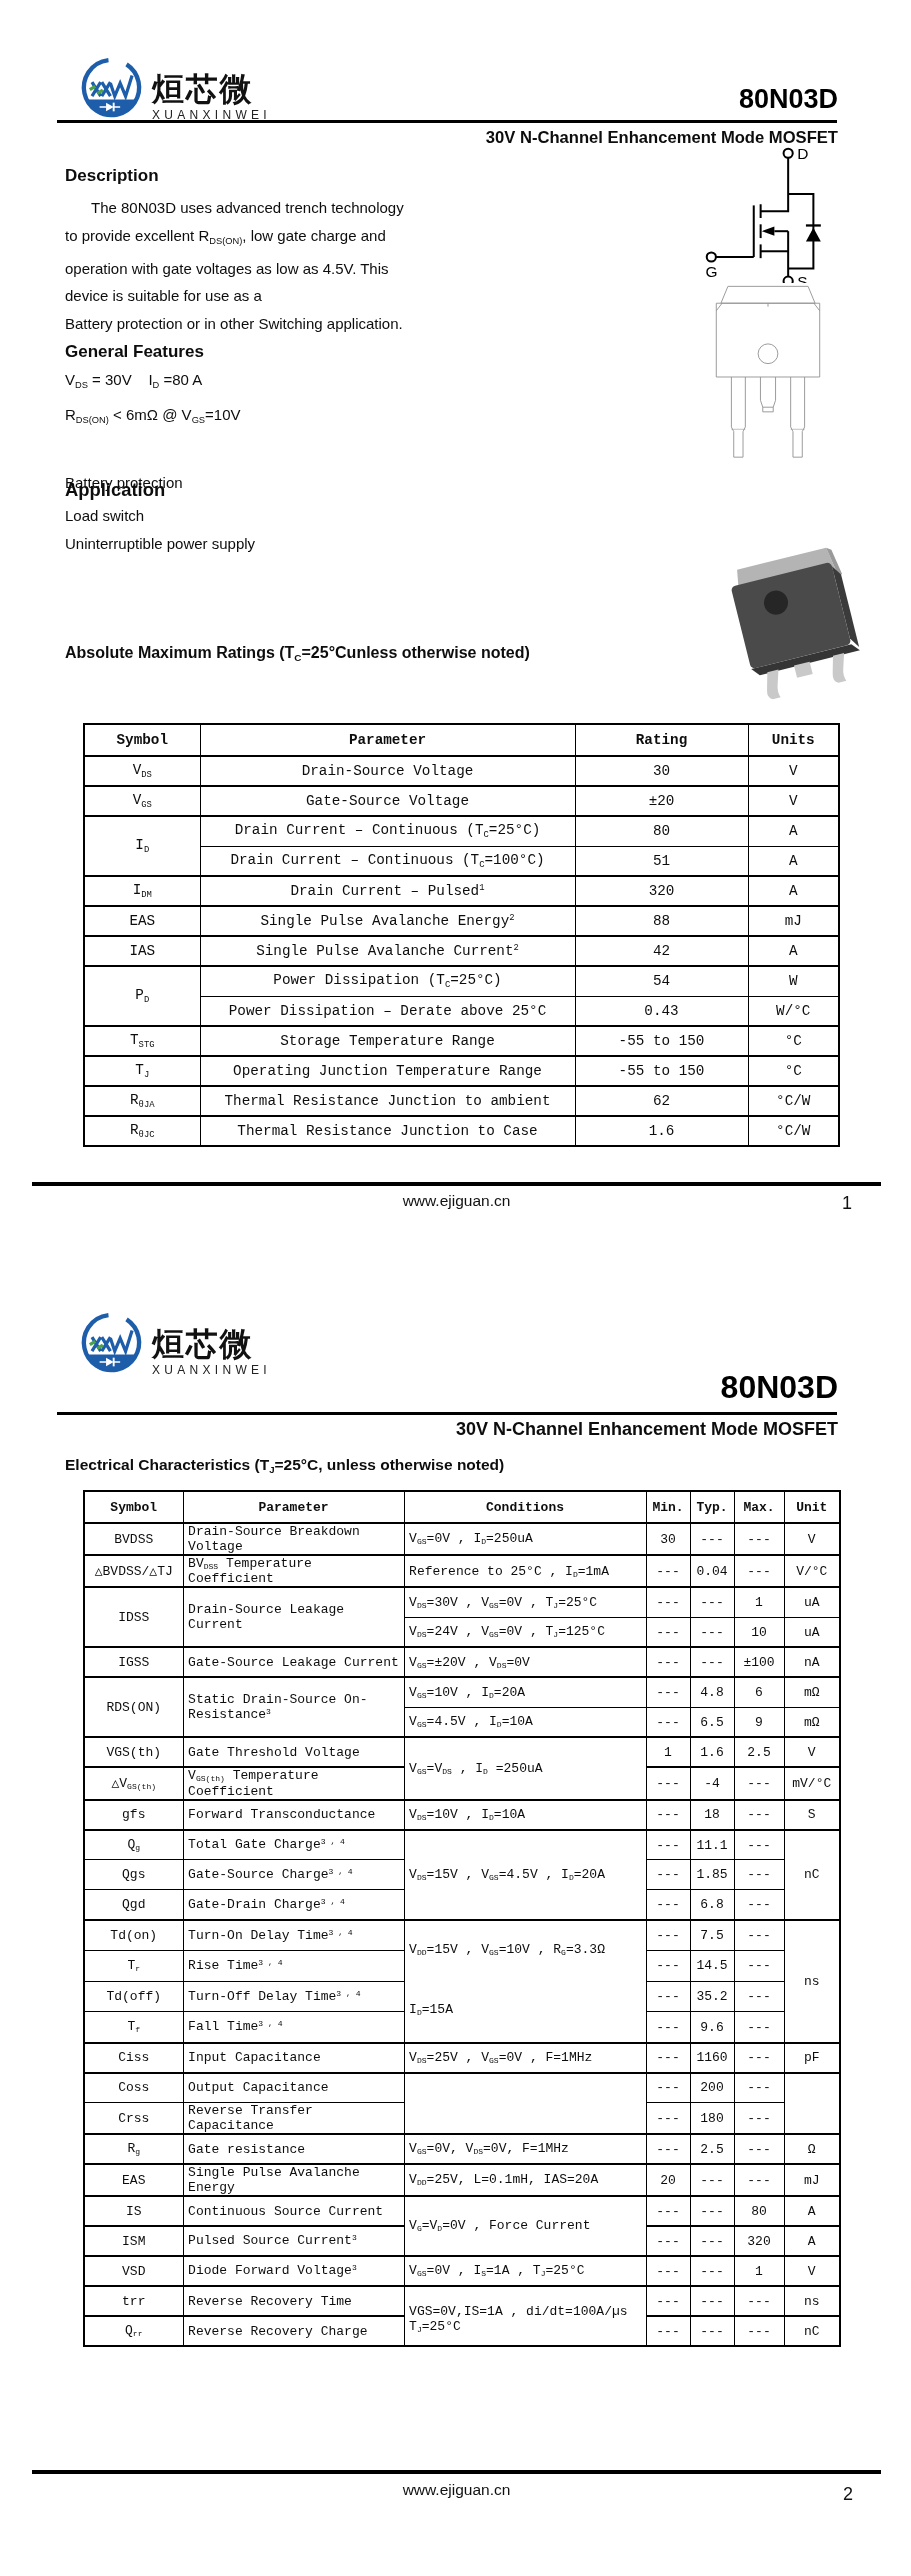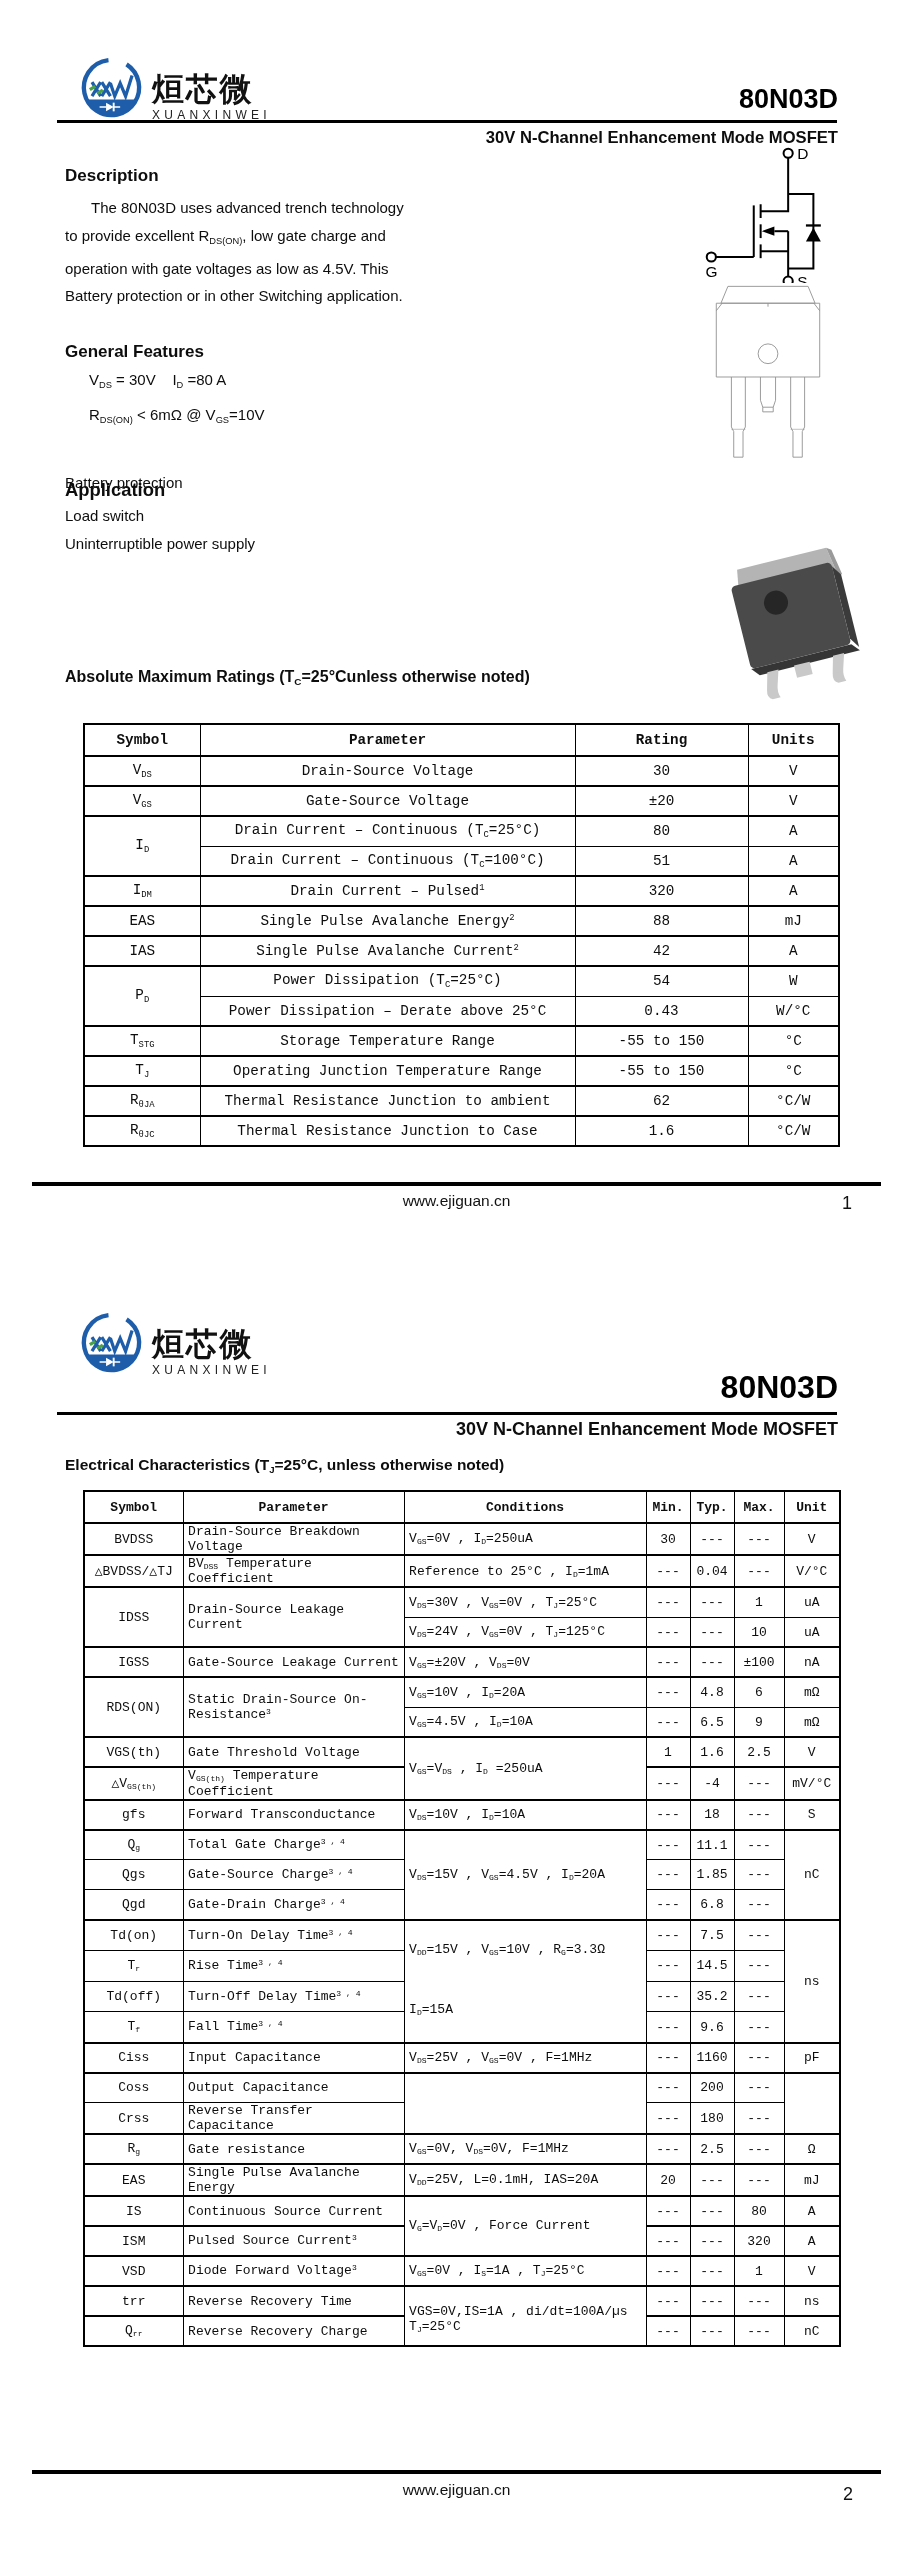--- a/index.html
+++ b/index.html
@@ -21,21 +21,21 @@
   .hrule { position:absolute; left:57px; width:780px; background:#000; height:2.9px; }
   .subtitle { position:absolute; right:73px; font-weight:bold; }
   .st1 { top:128px; font-size:16.6px; }
   .st2 { top:1419px; font-size:18px; }
 
   .h-section { position:absolute; left:65px; font-weight:bold; font-size:17px; }
   .bodytext { font-size:15px; color:#0d0d0d; }
   .desc-par { position:absolute; left:65px; top:194px; width:459px; }
   .desc-par div { line-height:27.5px; }
   .desc-par div:first-child { text-indent:26px; }
-  .pre { white-space:pre-wrap;margin-left:24px; }
+  .pre { white-space:pre-wrap; }
   .featline { position:absolute; left:65px; }
   .appitem { position:absolute; left:65px; }
 
   .tbl-title { position:absolute; left:65px; font-weight:bold; font-size:16px; }
 
   
   table.spec { position:absolute; left:83px; border-collapse:collapse; table-layout:fixed; background:#fff; border:2.3px solid #000;font-family:Liberation Mono, monospace; }
   table.spec th, table.spec td { border:1.4px solid #000; border-top-width:2.3px; text-align:center; vertical-align:middle; padding:0 3.4px; color:#0d0d0d; }
   table.spec tr.sub td { border-top-width:1.1px; }
   table.spec th { font-weight:bold; }
@@ -85,20 +85,21 @@
 
     <div class="part-title pt1">80N03D</div>
     <div class="hrule" style="top:120px;"></div>
     <div class="subtitle st1">30V N-Channel Enhancement Mode MOSFET</div>
 
     <div class="h-section" style="top:166px;">Description</div>
     <div class="desc-par bodytext">
       <div>The 80N03D uses advanced trench technology</div>
       <div>to provide excellent R<sub>DS(ON)</sub>, low gate charge and</div>
       <div>operation with gate voltages as low as 4.5V. This</div>
+      <div>device is suitable for use as a</div>
       <div>Battery protection or in other Switching application.</div>
     </div>
 
     <div class="h-section" style="top:342px;">General Features</div>
     <div class="featline bodytext pre" style="top:371px;">V<sub>DS</sub> = 30V    I<sub>D</sub> =80 A</div>
     <div class="featline bodytext pre" style="top:406px;">R<sub>DS(ON)</sub> &lt; 6mΩ @ V<sub>GS</sub>=10V</div>
 
     <div class="h-section" style="top:436px; font-size:18.4px;margin-top:43px;">Application</div>
     <div class="appitem bodytext" style="top:474px;">Battery protection</div>
     <div class="appitem bodytext" style="top:507px;">Load switch</div>
@@ -151,21 +152,21 @@
         <rect x="52" y="66" width="180" height="148" rx="8" fill="#4a4a4a"></rect>
         <polygon points="232,74 244,92 244,222 232,204" fill="#3b3b3b"></polygon>
         <polygon points="52,214 232,214 244,228 64,228" fill="#353535"></polygon>
         <circle cx="122" cy="112" r="21" fill="#262626"></circle>
         <path d="M78,226 l-8,30 q-4,14 6,18 l14,0 q-4,-10 0,-22 l8,-26 z" fill="#c9c9c9"></path>
         <path d="M196,226 l-8,30 q-4,14 6,18 l14,0 q-4,-10 0,-22 l8,-26 z" fill="#c9c9c9"></path>
         <rect x="126" y="226" width="28" height="22" fill="#c9c9c9"></rect>
       </g>
     </svg>
 
-    <div class="tbl-title" style="top:644px;margin-top:24px;">Absolute Maximum Ratings (T<sub>C</sub>=25°Cunless otherwise noted)</div>
+    <div class="tbl-title" style="top:644px;">Absolute Maximum Ratings (T<sub>C</sub>=25°Cunless otherwise noted)</div>
 
     <table id="amr-table" class="spec" style="top:723px; width:754px;">
       <colgroup>
         <col style="width:116px">
           <col style="width:375px">
           <col style="width:173px">
           <col style="width:91px">
       </colgroup>
     <thead>
           <tr>

